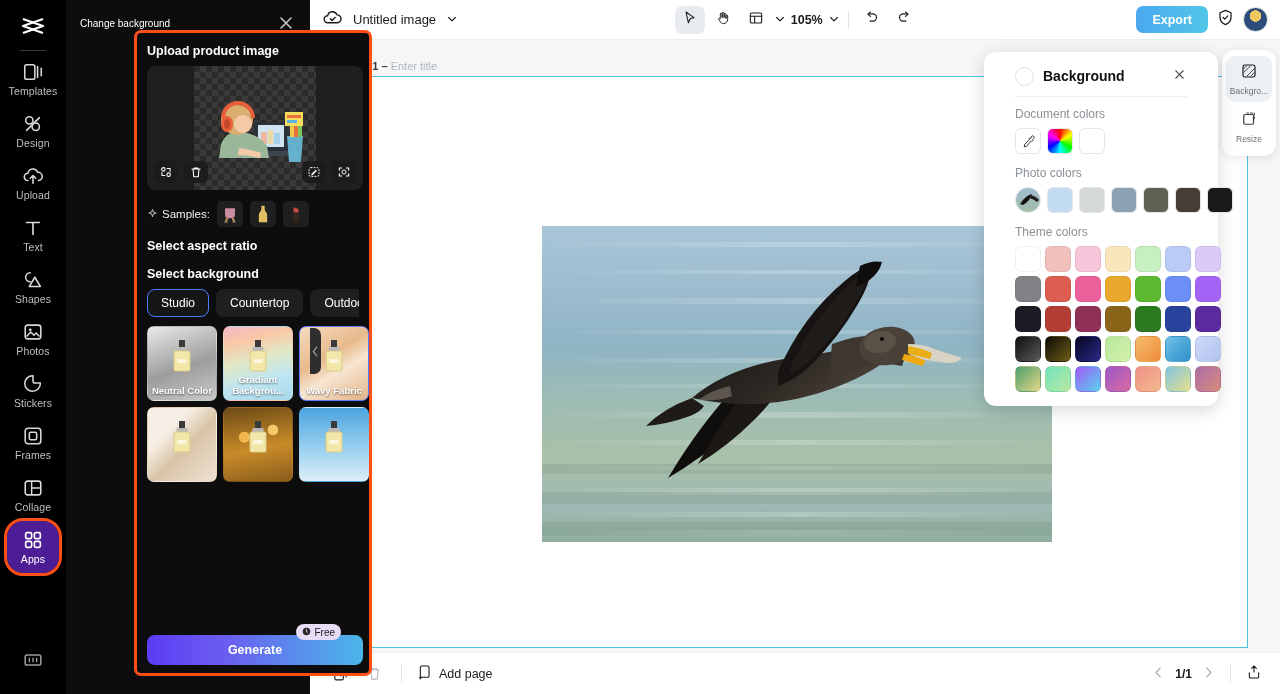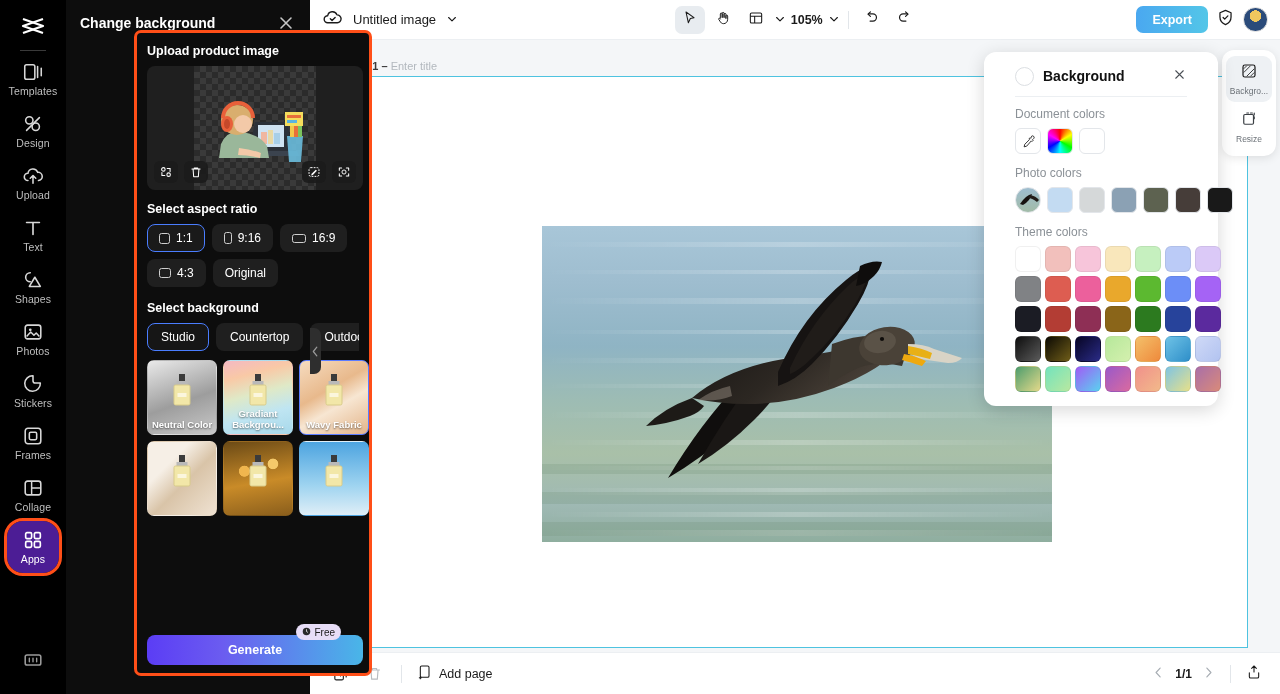--- a/index.html
+++ b/index.html
@@ -33,21 +33,21 @@
 
   
   .panel {
     width: 244px; flex: 0 0 244px; height: 694px; background: #0d0d0d;
     position: relative; z-index: 25; color: #fff;
   }
   .panel-head {
     height: 46px; display: flex; align-items: center; justify-content: space-between;
     padding: 0 14px 0 14px;
   }
-  .panel-title { font-size: 14px; font-weight: bold; color: #fff; }
+  .panel-title { font-size: 10px; font-weight: normal; color: #fff; }
   .panel-x { width: 20px; height: 20px; cursor: pointer; opacity: .85; }
 
   .panel-body {
     position: absolute; left: 68px; top: 30px; width: 238px; height: 646px;
     border: 3px solid #ff4f18; border-radius: 7px;
     background: #0d0d0d; padding: 8px 10px 0 10px; overflow: hidden;
   }
   .sec-title { font-size: 12.5px; font-weight: bold; color: #fff; margin: 3px 0 8px; }
 
   .thumb-box {
@@ -416,44 +416,50 @@
             </svg>
         </div>
         <div class="tbtn" style="right:7px;bottom:7px;">
           <svg viewBox="0 0 24 24" fill="none">
               <path d="M4 9V5h4M20 9V5h-4M4 15v4h4M20 15v4h-4" stroke="#fff" stroke-width="1.8" stroke-linecap="round" stroke-linejoin="round"></path>
               <circle cx="12" cy="12" r="3.5" stroke="#fff" stroke-width="1.6"></circle>
             </svg>
         </div>
       </div>
 
+      <div class="samples-row">
+        <div class="samples-lbl">
+          <span>
+            <svg width="11" height="11" viewBox="0 0 24 24" fill="none">
+                <path d="M12 3l2 6 6 2-6 2-2 6-2-6-6-2 6-2z" stroke="#eee" stroke-width="1.6" stroke-linejoin="round"></path>
+              </svg>
+          </span>
+          <span>Samples:</span>
+        </div>
+        <div class="sample">
+          <svg width="20" height="20" viewBox="0 0 24 24">
+              <path d="M6 5h12v8a4 4 0 01-4 4h-4a4 4 0 01-4-4z" fill="#c98ca0"></path>
+              <path d="M8 17l-2 5M16 17l2 5M9 17l-1 5M15 17l1 5" stroke="#b08a57" stroke-width="1.4" stroke-linecap="round"></path>
+            </svg>
+        </div>
+        <div class="sample">
+          <svg width="20" height="20" viewBox="0 0 24 24">
+              <path d="M10 2h4v5l3 5v10H7V12l3-5z" fill="#e3bf63"></path>
+            </svg>
+        </div>
+        <div class="sample">
+          <svg width="20" height="20" viewBox="0 0 24 24">
+              <rect x="9" y="10" width="6" height="12" fill="#3a2420"></rect>
+              <path d="M9 10V4l6 2v4z" fill="#c74a4a"></path>
+            </svg>
+        </div>
+      </div>
 
       <div class="sec-title" style="margin-top:12px;">Select aspect ratio</div>
 
-      <div class="chipgrid">
-        <div class="chip sel">
-          <span class="rbox" style="width:11px;height:11px;"></span>
-          <span>1:1</span>
-        </div>
-        <div class="chip">
-          <span class="rbox" style="width:8px;height:12px;"></span>
-          <span>9:16</span>
-        </div>
-        <div class="chip">
-          <span class="rbox" style="width:14px;height:9px;"></span>
-          <span>16:9</span>
-        </div>
-        <div class="chip">
-          <span class="rbox" style="width:12px;height:10px;"></span>
-          <span>4:3</span>
-        </div>
-        <div class="chip">
-          <span>Original</span>
-        </div>
-      </div>
 
       <div class="sec-title" style="margin-top:14px;">Select background</div>
 
       <div class="bgtabs">
         <div class="bgtab sel">
             <span>Studio</span>
           </div>
         <div class="bgtab">
             <span>Countertop</span>
           </div>

